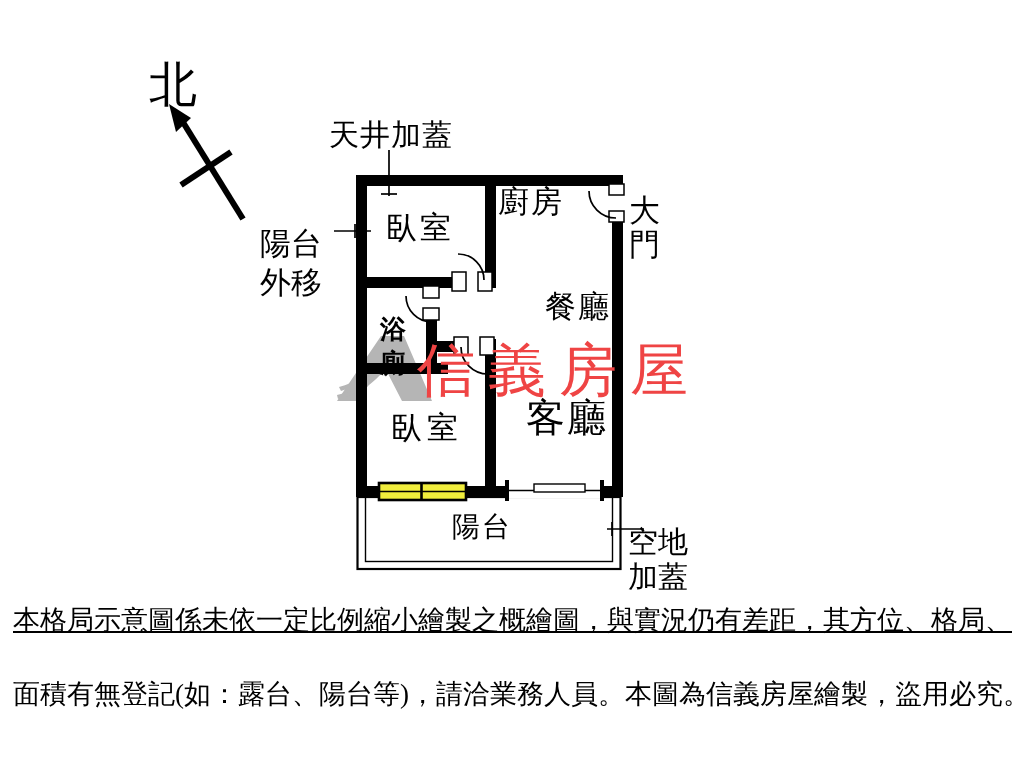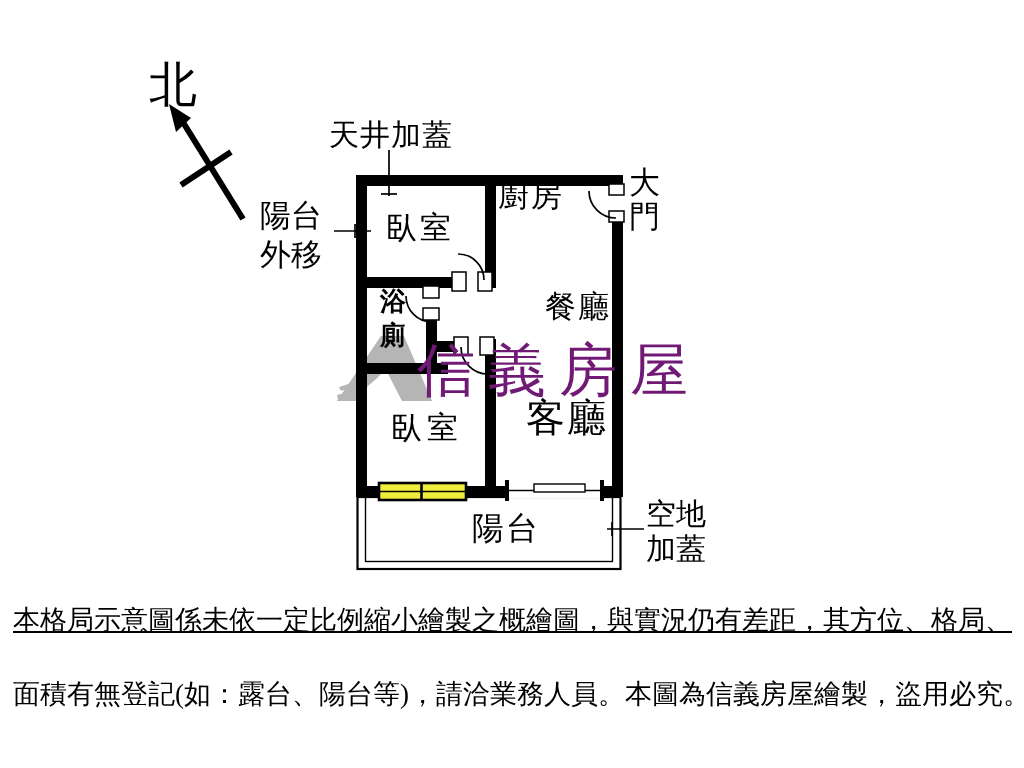--- a/index.html
+++ b/index.html
@@ -2,34 +2,34 @@
 <html><head>
 <meta charset="utf-8">
 <style>
   html,body{margin:0;padding:0;background:#ffffff;}
   #stage{
     position:relative;width:1024px;height:768px;background:#ffffff;overflow:hidden;
     font-family:"Liberation Serif","DejaVu Serif",serif;color:#000;
   }
   .abs{position:absolute;}
   .lbl{position:absolute;color:#000;white-space:nowrap;line-height:1.05;}
-  .wrap2{white-space:normal;word-break:break-all;}
+  .wrap2{white-space:normal;word-break:break-all;margin-top:28px;}
   #north-char{left:149px;top:60px;font-size:48px;}
   #lbl-skylight{left:329px;top:119px;font-size:30px;letter-spacing:1px;text-align:right;}
   #lbl-balcony-moved{left:260px;top:196px;font-size:31px;width:66px;line-height:39px;font-family:Liberation Serif, serif;}
   #lbl-maindoor{left:629px;top:166px;font-size:31px;width:34px;line-height:34px;}
   #lbl-bedroom-top{left:386px;top:212px;font-size:31px;letter-spacing:3px;}
-  #lbl-kitchen{left:498px;top:180px;font-size:31px;letter-spacing:2px;}
+  #lbl-kitchen{left:498px;top:186px;font-size:31px;letter-spacing:2px;}
   #lbl-dining{left:512px;top:291px;font-size:31px;letter-spacing:2px;margin-left:33px;}
   #lbl-bath{left:380px;top:285px;font-size:26px;width:28px;line-height:34px;font-weight:bold;}
   #lbl-living{left:526px;top:398px;font-size:39px;letter-spacing:2px;}
   #lbl-bedroom-bottom{left:391px;top:412px;font-size:31px;letter-spacing:5px;}
-  #lbl-balcony{left:472px;top:512px;font-size:32px;letter-spacing:2px;}
-  #lbl-openland{left:646px;top:496px;font-size:30px;width:64px;line-height:35px;}
-  #wm-brand{left:417px;top:341px;font-size:58px;letter-spacing:13px;color:#701a75;}
+  #lbl-balcony{left:452px;top:512px;font-size:28px;letter-spacing:2px;}
+  #lbl-openland{left:628px;top:496px;font-size:30px;width:64px;line-height:35px;}
+  #wm-brand{left:417px;top:341px;font-size:58px;letter-spacing:13px;color:#ef4444;}
   #wm-notice{left:329px;top:402px;font-size:15.5px;letter-spacing:0.5px;color:#bcbcbc;}
   .disc{left:13px;font-size:27px;letter-spacing:0px;}
   #disc1{top:606px;text-decoration:underline;} #disc2{top:643px;} #disc3{top:680px;}
 </style>
 </head>
 <body>
 
 <div id="stage">
 
   <svg class="abs" width="1024" height="768" viewBox="0 0 1024 768" xmlns="http://www.w3.org/2000/svg" style="left:0;top:0;">

